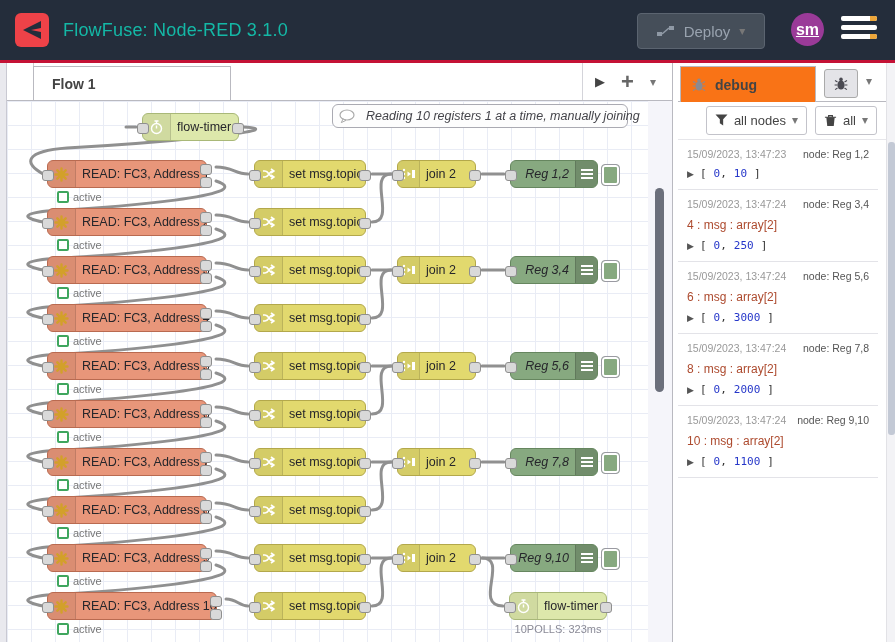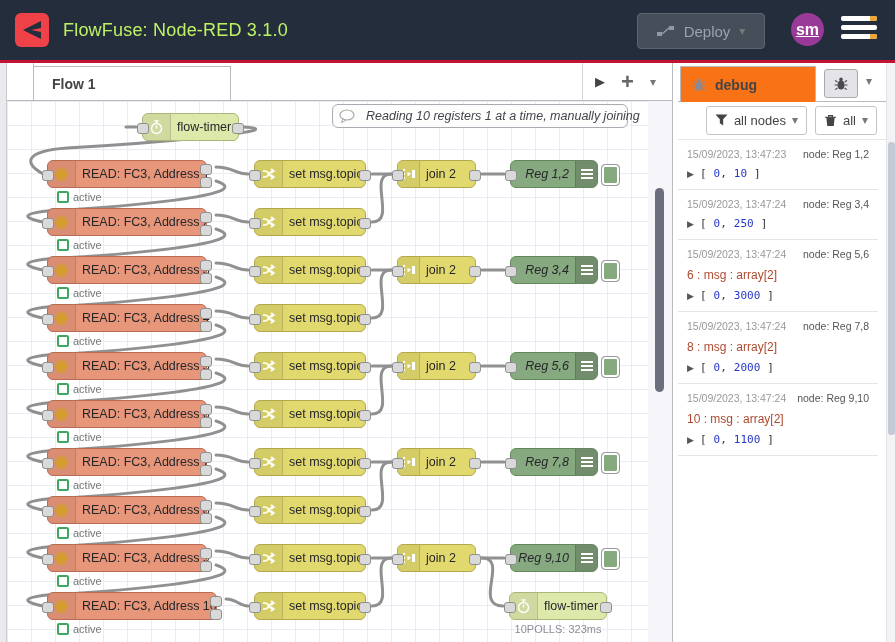--- a/index.html
+++ b/index.html
@@ -4,21 +4,21 @@
 <style>
   html,body{margin:0;padding:0;}
   body{width:895px;height:642px;position:relative;overflow:hidden;
        font-family:"Liberation Sans",sans-serif;background:#fff;}
   
   #header{position:absolute;left:0;top:0;width:895px;height:60px;
           background:var(--header-bg,#242d3b);display:flex;align-items:center;}
   #accent-line{position:absolute;left:0;top:60px;width:895px;height:3px;
           background:var(--accent-line,#c41235);}
   .logo-box{width:34px;height:34px;margin-left:15px;}
-  #header-title{color:#bef264;font-size:18px;margin-left:14px;letter-spacing:.2px;}
+  #header-title{color:#14b8a6;font-size:18px;margin-left:14px;letter-spacing:.2px;}
   #deploy-btn{position:absolute;left:637px;top:13px;width:126px;height:34px;
           background:var(--deploy-bg,#454e59);border:1px solid #5b6470;border-radius:4px;
           display:flex;align-items:center;justify-content:center;gap:9px;
           color:var(--deploy-text,#99a3af);font-size:15px;cursor:pointer;}
   #avatar{position:absolute;left:791px;top:13px;width:33px;height:33px;border-radius:50%;
           background:var(--avatar-bg,#9a3a98);color:#fff;font-weight:bold;font-size:16px;
           display:flex;align-items:center;justify-content:center;text-decoration:underline;}
   #burger{position:absolute;left:841px;top:16px;width:36px;height:28px;cursor:pointer;}
   #burger .bar{height:5px;border-radius:2px;background:#fff;margin-bottom:4px;display:flex;}
   #burger .bar .tip{width:7px;margin-left:auto;background:#eda63a;border-radius:0 2px 2px 0;}
@@ -700,20 +700,21 @@
       <div class="msg-val">
           <span class="exp">▶</span>
         <span class="mono"><span class="br">[</span><span class="num">0</span><span class="sp">,</span><span class="num sp">10</span><span>]</span></span>
       </div>
     </div>
     <div class="msg">
       <div class="msg-meta">
           <span class="msg-ts">15/09/2023, 13:47:24</span>
           <span class="msg-node">node: Reg 3,4</span>
         </div>
+      <div class="msg-path">4 : msg : array[2]</div>
       <div class="msg-val">
           <span class="exp">▶</span>
         <span class="mono"><span class="br">[</span><span class="num">0</span><span class="sp">,</span><span class="num sp">250</span><span>]</span></span>
       </div>
     </div>
     <div class="msg">
       <div class="msg-meta">
           <span class="msg-ts">15/09/2023, 13:47:24</span>
           <span class="msg-node">node: Reg 5,6</span>
         </div>

